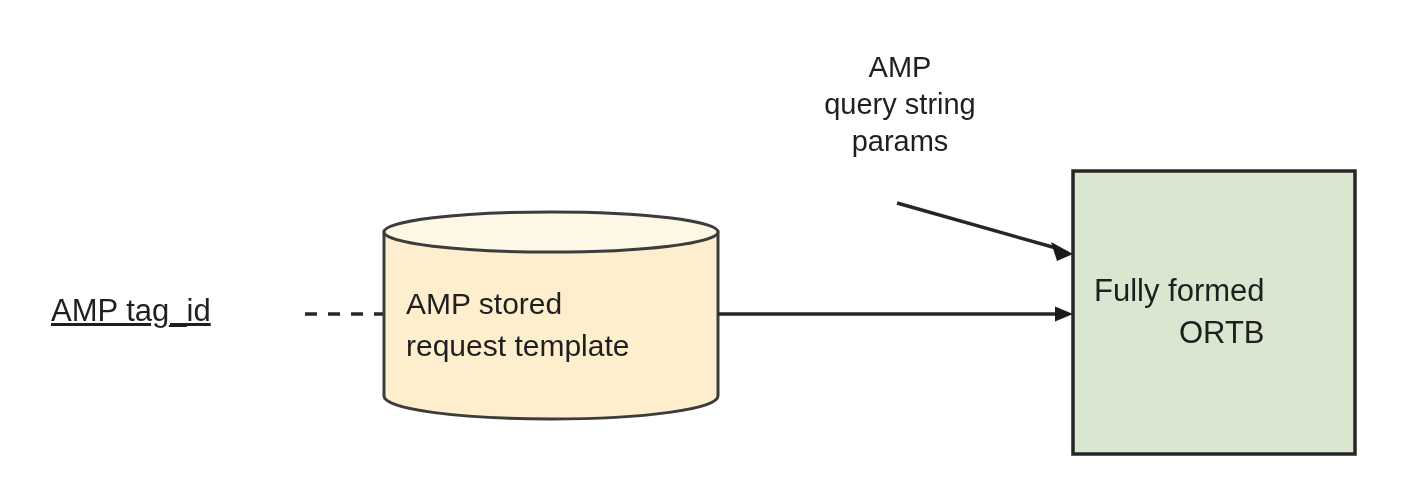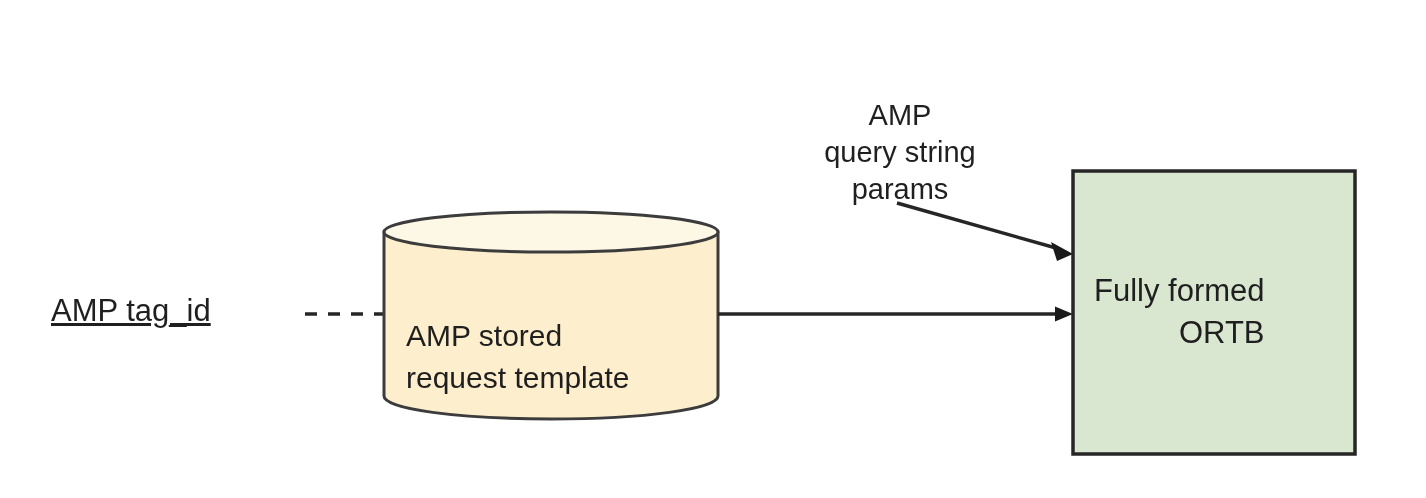--- a/index.html
+++ b/index.html
@@ -39,39 +39,37 @@
     font-size: 31px;
     line-height: 38px;
     text-decoration: underline;
   }
   
   #cylinder-label {
     left: 406px;
     top: 283px;
     font-size: 30px;
     line-height: 42px;
-    margin-top: 32px;
   }
   
   #ortb-label {
     left: 1094px;
     top: 270px;
     font-size: 31px;
     line-height: 42px;
     text-align: right;
   }
   
   #query-params-label {
     left: 790px;
     top: 49px;
     width: 220px;
     text-align: center;
     font-size: 29px;
     line-height: 37px;
-    margin-top: 48px;
   }
 </style>
 </head>
 <body>
 
 <div id="canvas">
 
   <svg width="1426" height="498" viewBox="0 0 1426 498">
 
     <line x1="305" y1="314" x2="386" y2="314" stroke="#262626" stroke-width="3.4" stroke-dasharray="12 11" stroke-linecap="butt"></line>

